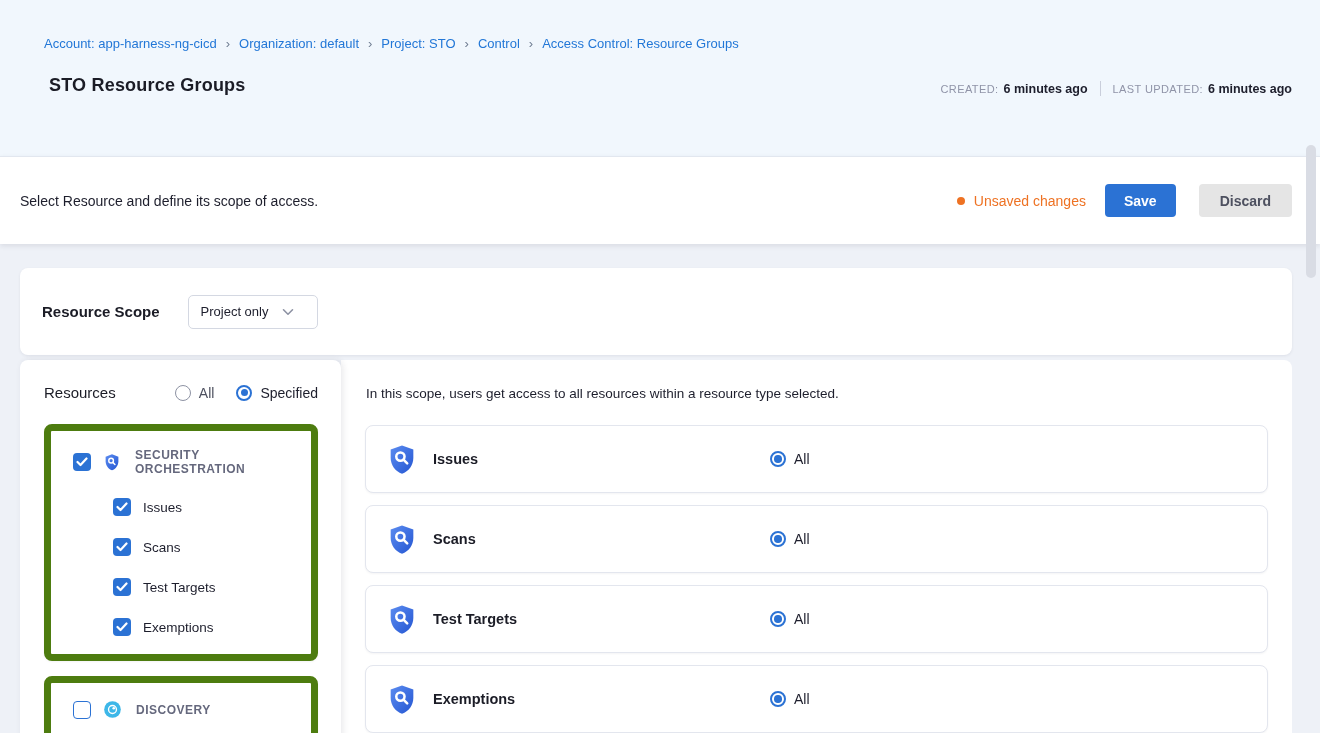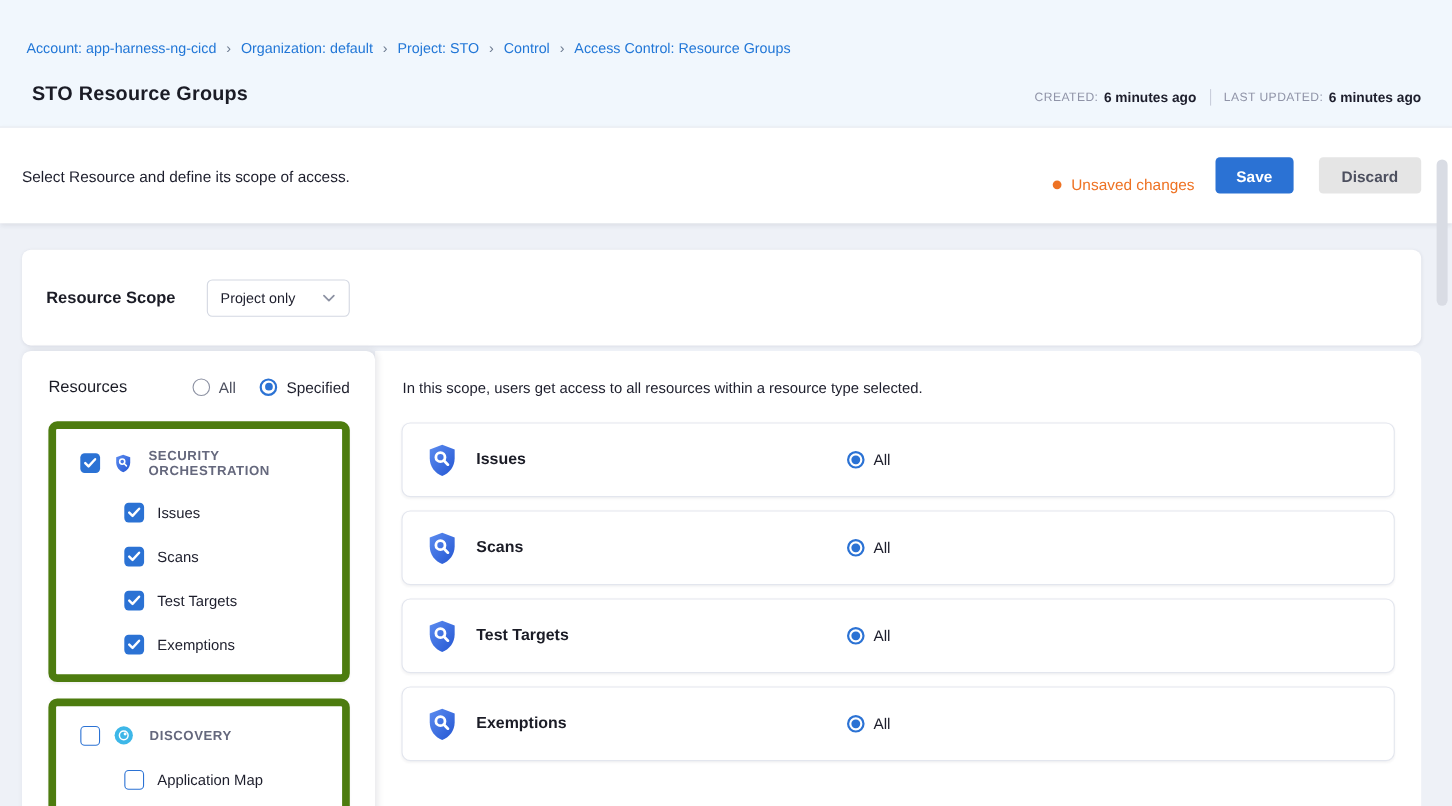--- a/index.html
+++ b/index.html
@@ -1,49 +1,49 @@
 <!DOCTYPE html>
 <html><head>
 <meta charset="utf-8">
 <style>
   * { margin:0; padding:0; box-sizing:border-box; }
   html,body { width:1320px; height:733px; overflow:hidden; }
   body { font-family:"Liberation Sans","DejaVu Sans",sans-serif; background:#eef1f7; position:relative; color:#1d1e2c; }
 
   
-  .page-header { background:#f1f7fd; height:115px; padding:36px 28px 0 24px; }
+  .page-header { background:#f1f7fd; height:156px; padding:36px 28px 0 44px; }
   .breadcrumb { font-size:13px; display:flex; align-items:center; gap:9px; }
   .breadcrumb a { color:#2277d7; text-decoration:none; cursor:pointer; }
   .breadcrumb .sep { color:#6f7d92; font-size:13px; line-height:1; }
   .title-row { display:flex; justify-content:space-between; align-items:flex-end; margin-top:24px; }
   .page-title { font-size:18px; font-weight:700; color:#1b1c26; letter-spacing:.2px; padding-left:5px; }
   .header-meta { display:flex; align-items:center; font-size:12px; }
   .meta-label { color:#9094a8; font-size:11px; letter-spacing:.4px; margin-right:5px; }
   .meta-value { color:#1d1e2c; font-weight:600; font-size:12.5px; }
   .meta-divider { width:1px; height:15px; background:#c9cedb; margin:0 12px; }
 
   
   .toolbar { background:#ffffff; height:88px; display:flex; align-items:center; justify-content:space-between;
              padding:0 28px 0 20px; box-shadow:0 2px 5px rgba(40,41,61,.10); position:relative; z-index:3;
              border-top:1px solid #e2e7ef; }
   .toolbar-text { font-size:14px; color:#1d1e2c; }
-  .toolbar-right { display:flex; align-items:flex-end; }
+  .toolbar-right { display:flex; align-items:center; }
   .unsaved { display:flex; align-items:center; gap:9px; color:#ee7223; font-size:14px; margin-right:19px; }
   .unsaved .dot { width:8px; height:8px; border-radius:50%; background:#ee7223; }
   .btn { height:33px; border:none; border-radius:4px; font-family:inherit; font-size:14px; font-weight:700; cursor:pointer; }
   .btn.primary { background:#2b72d4; color:#fff; padding:0 19px; margin-right:23px; }
   .btn.secondary { background:#e5e5e5; color:#4d505f; padding:0 21px; }
 
   
   .content { padding:24px 28px 0 20px; }
   .scope-card { background:#fff; border-radius:8px; height:87px; box-shadow:0 1px 3px rgba(40,41,61,.08);
                 display:flex; align-items:center; padding:0 22px; }
   .scope-label { font-size:15px; font-weight:700; color:#1b1c26; margin-right:28px;text-align:center; }
   .select { border:1px solid #d4d8e2; border-radius:5px; height:34px; min-width:130px; display:flex; align-items:center;
-            justify-content:space-between; padding:0 12px; background:#fff; cursor:pointer; }
+            padding:0 12px; background:#fff; cursor:pointer; }
   .select span { font-size:13px; font-weight:500; color:#1d1e2c; }
   .select svg { margin-left:14px; }
 
   .panels { display:flex; margin-top:5px; align-items:stretch; height:420px; }
   .resources-panel { width:321px; background:#fff; border-radius:8px 8px 0 0; box-shadow:2px 0 6px rgba(40,41,61,.10);
                      position:relative; z-index:2; padding:24px 23px 0 24px; flex-shrink:0; }
   .detail-panel { flex:1; background:#fff; border-radius:0 8px 0 0; position:relative; z-index:1; padding:24px 24px 0 24px; }
 
   
   .res-header { display:flex; align-items:center; margin-bottom:23px; }

